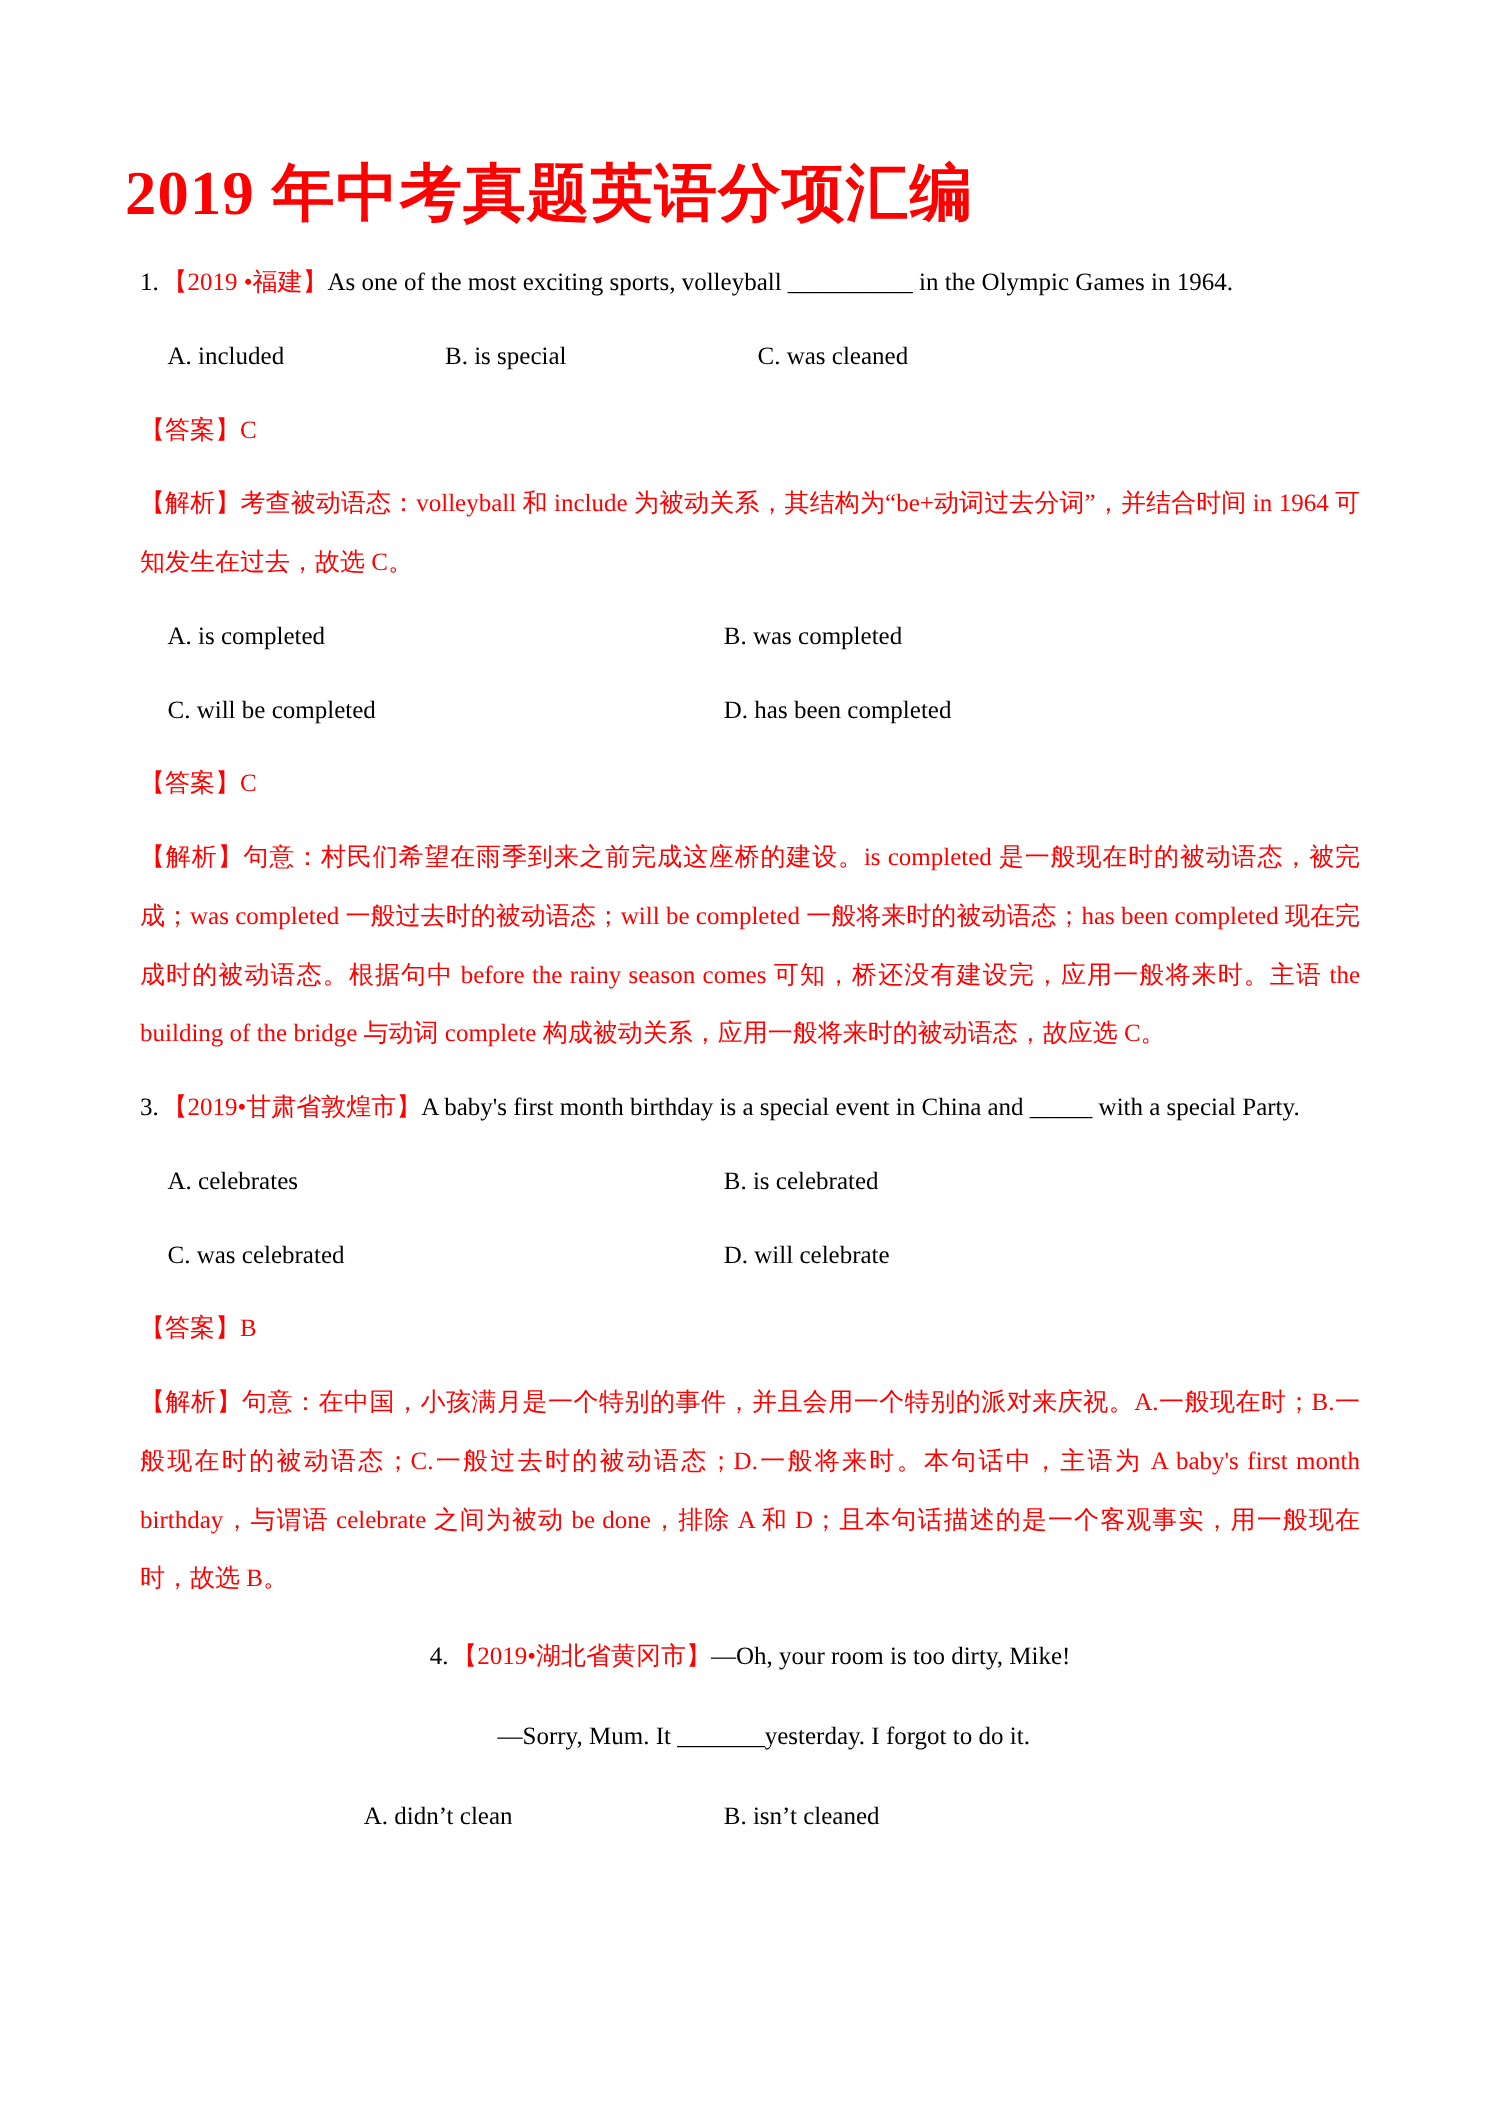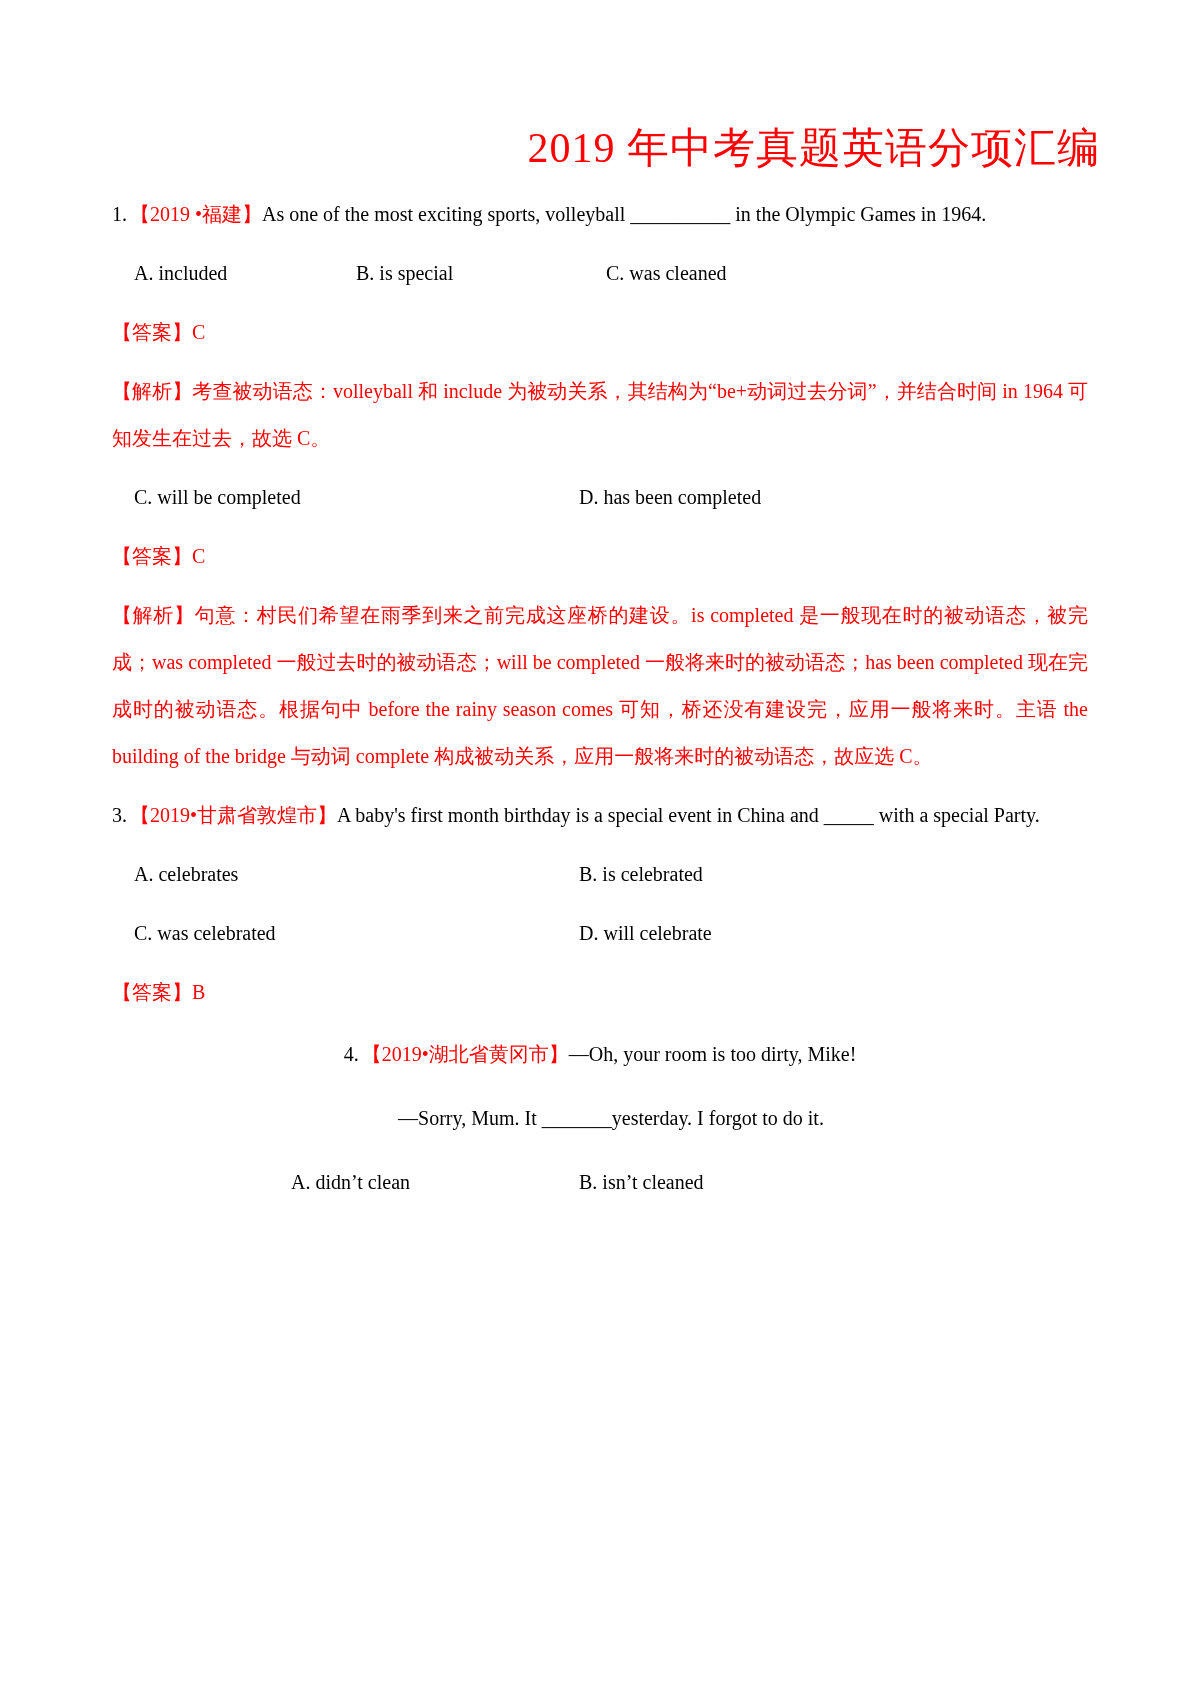--- a/index.html
+++ b/index.html
@@ -6,24 +6,24 @@
   html, body { margin: 0; padding: 0; background: #ffffff; }
   body {
     width: 1200px;
     min-height: 1698px;
     font-family: "Liberation Serif", "DejaVu Serif", serif;
     color: #000000;
   }
   .page { padding: 118px 100px 60px 100px; }
   .title {
     margin: 0;
-    text-align: right;
+    text-align: left;
     color: var(--accent-red, #fe0000);
-    font-size: 42px;
-    font-weight: normal;
+    font-size: 50px;
+    font-weight: bold;
     line-height: 1.45;
     letter-spacing: 1px;
   }
   .subtitle {
     margin: 6px 0 30px 0;
     text-align: center;
     color: var(--accent-red, #fe0000);
     font-size: 34px;
     font-weight: bold;
     line-height: 1.45;
@@ -53,38 +53,43 @@
       <span class="opt-q1-a">A. included</span>
       <span class="opt-q1-b">B. is special</span>
       <span class="opt-q1-c">C. was cleaned</span>
     </p>
     <p class="red"><span>【答案】</span><span>C</span></p>
     <p class="red analysis"><span>【解析】</span><span>考查被动语态：volleyball 和 include 为被动关系，其结构为“be+动词过去分词”，并结合时间 in 1964 可知发生在过去，故选 C。</span></p>
   </section>
 
   <section>
     <p class="options options-2">
+      <span class="opt-first">A. is completed</span>
+      <span>B. was completed</span>
+    </p>
+    <p class="options options-2">
       <span class="opt-first">C. will be completed</span>
       <span>D. has been completed</span>
     </p>
     <p class="red"><span>【答案】</span><span>C</span></p>
     <p class="red analysis"><span>【解析】</span><span>句意：村民们希望在雨季到来之前完成这座桥的建设。is completed 是一般现在时的被动语态，被完成；was completed 一般过去时的被动语态；will be completed 一般将来时的被动语态；has been completed 现在完成时的被动语态。根据句中 before the rainy season comes 可知，桥还没有建设完，应用一般将来时。主语 the building of the bridge 与动词 complete 构成被动关系，应用一般将来时的被动语态，故应选 C。</span></p>
   </section>
 
   <section>
     <p class="stem-line"><span class="q-num">3.</span><span class="red">【2019•甘肃省敦煌市】</span><span>A baby's first month birthday is a special event in China and _____ with a special Party.</span></p>
     <p class="options options-2">
       <span class="opt-first">A. celebrates</span>
       <span>B. is celebrated</span>
     </p>
     <p class="options options-2">
       <span class="opt-first">C. was celebrated</span>
       <span>D. will celebrate</span>
     </p>
     <p class="red"><span>【答案】</span><span>B</span></p>
+    <p class="red analysis"><span>【解析】</span><span>句意：在中国，小孩满月是一个特别的事件，并且会用一个特别的派对来庆祝。A.一般现在时；B.一般现在时的被动语态；C.一般过去时的被动语态；D.一般将来时。本句话中，主语为 A baby's first month birthday，与谓语 celebrate 之间为被动 be done，排除 A 和 D；且本句话描述的是一个客观事实，用一般现在时，故选 B。</span></p>
   </section>
 
   <section class="question-4">
     <p class="stem-line"><span class="q-num">4.</span><span class="red">【2019•湖北省黄冈市】</span><span>—Oh, your room is too dirty, Mike!</span></p>
     <p class="stem-line" style="padding-left:22px;">—Sorry, Mum. It _______yesterday. I forgot to do it.</p>
     <p class="options options-2">
       <span class="opt-first">A. didn’t clean</span>
       <span>B. isn’t cleaned</span>
     </p>
   </section>

